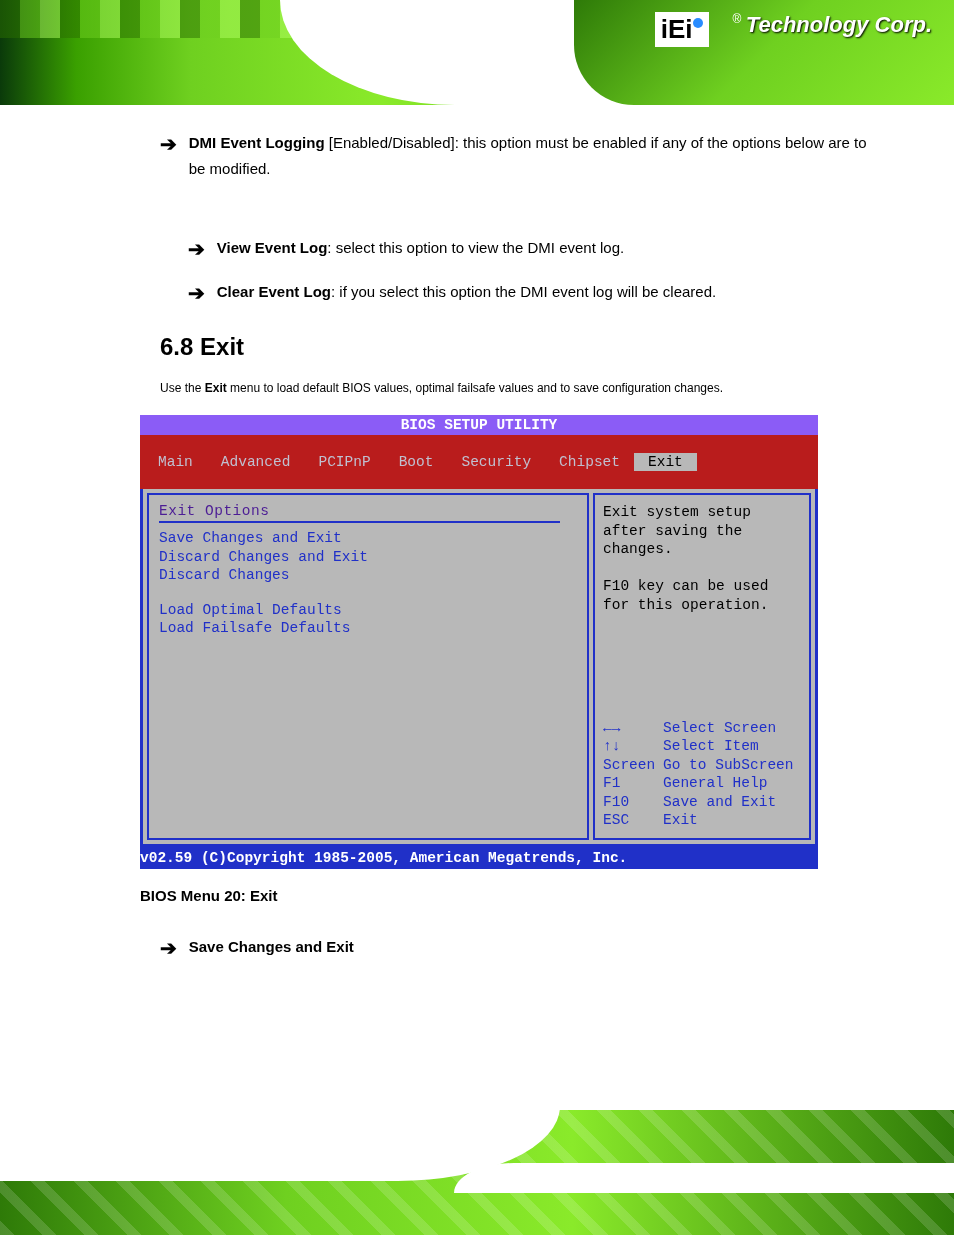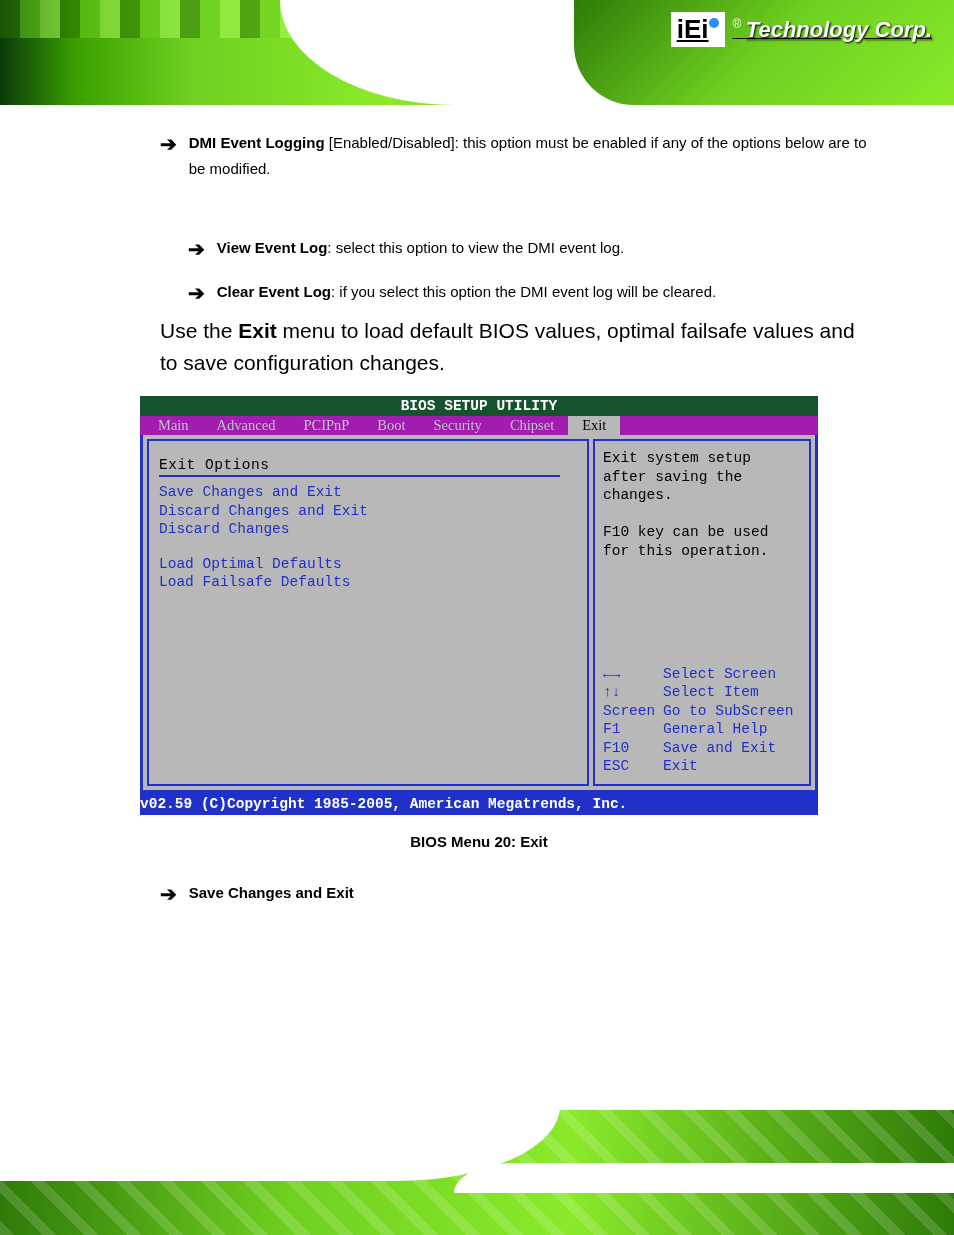--- a/index.html
+++ b/index.html
@@ -36,23 +36,22 @@
     top: 0; right: 0; width: 380px; height: 105px;
     background: linear-gradient(135deg, #2e7a08 0%, #6fd020 50%, #8aea2a 100%);
     z-index: 2;
     border-radius: 0 0 0 60px;
   }
   .logo-area {
     position: absolute;
     top: 12px; right: 22px;
     z-index: 3;
     display: flex;
-    align-items: center;
-    gap: 8px;
-    text-decoration: underline;
+    align-items: flex-start;
+    gap: 24px;
   }
   .logo-box {
     background: #fff;
     padding: 2px 6px;
     font-weight: bold;
     font-size: 26px;
     color: #000;
     position: relative;
   }
   .logo-dot {
@@ -96,44 +95,43 @@
   .item-title { font-weight: bold; font-size: 15px; display: inline; }
   .item-desc { font-size: 15px; display: inline; }
   .item-text { font-size: 15px; line-height: 1.7; }
   .section-heading {
     font-size: 24px;
     font-weight: bold;
     margin-top: 26px;
     margin-bottom: 18px;
   }
   .section-sub {
-    font-size: 21px;
+    font-size: 12px;
     margin-bottom: 4px;
     line-height: 1.5;
   }
 
   .bios-shell {
     width: 678px;
     margin: 18px 0 18px -20px;
     font-family: "Courier New", monospace;
     font-size: 14.5px;
     background: #4a4a5a;
   }
   .bios-title {
-    background: #14532d;
+    background: #8b5cf6;
     color: #ffffff;
     text-align: center;
     padding: 2px 0;
     font-weight: bold;
   }
   .bios-tabs {
-    background: #a21caf;
-    display: flex;
-    padding: 0 4px;
-    font-family: Liberation Serif, serif;
+    background: #b91c1c;
+    display: flex;
+    padding: 18px 4px;
   }
   .bios-tab {
     color: #c0c0d0;
     padding: 1px 14px;
   }
   .bios-tab.active {
     background: #b8b8b8;
     color: #000000;
   }
   .bios-body {
@@ -153,25 +151,24 @@
   .bios-right {
     width: 218px;
     border: 2px solid #2030c8;
     margin: 4px;
     padding: 8px 8px;
     display: flex;
     flex-direction: column;
     justify-content: space-between;
   }
   .bios-left-title {
-    color: #000000;
+    color: #4c1d95;
     font-weight: normal;
     letter-spacing: 0.5px;
     padding-bottom: 2px;
-    margin-top: 8px;
   }
   .bios-left-hr {
     border: none;
     border-top: 2px solid #2030c8;
     margin-bottom: 6px;
     width: 96%;
   }
   .bios-item {
     color: #2030c8;
     line-height: 1.28;
@@ -183,21 +180,21 @@
   .bios-nav-key { width: 60px; }
   .bios-footer {
     background: #2030c8;
     color: #ffffff;
     text-align: left;
     padding: 3px 0;
     font-weight: bold;
   }
 
   .caption {
-    text-align: center;
+    text-align: left;
     font-weight: bold;
     font-size: 15px;
     margin-top: 14px;
     margin-left: -20px;
     width: 678px;
   }
 
   .footer-band {
     position: absolute;
     bottom: 0; left: 0; right: 0;
@@ -264,20 +261,21 @@
     </div>
   </div>
 
   <div class="arrow-row indent" style="margin-top:16px">
     <span class="arrow-icon">➔</span>
     <div class="item-text">
       <span class="item-title">Clear Event Log</span><span class="item-desc">: if you select this option the DMI event log will be cleared.</span>
     </div>
   </div>
 
+  <div class="section-heading">6.8 Exit</div>
   <div class="section-sub">
     <span>Use the </span><b>Exit</b><span> menu to load default BIOS values, optimal failsafe values and to save configuration changes.</span>
   </div>
 
   <div class="bios-shell">
     <div class="bios-title">BIOS SETUP UTILITY</div>
     <div class="bios-tabs">
       <span class="bios-tab">Main</span>
       <span class="bios-tab">Advanced</span>
       <span class="bios-tab">PCIPnP</span>

